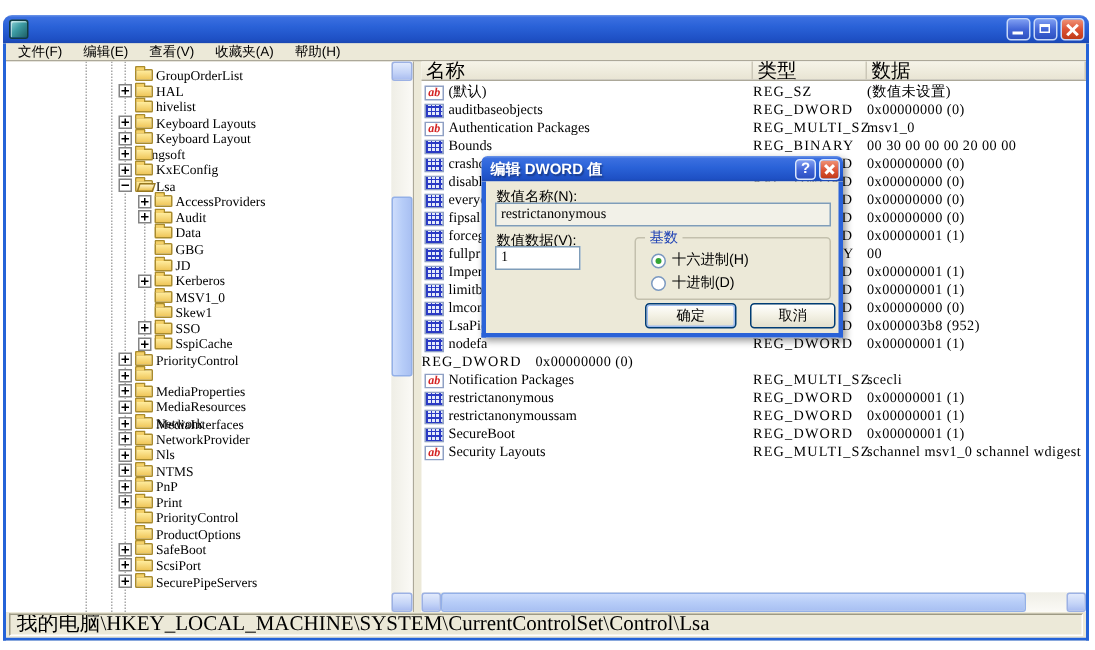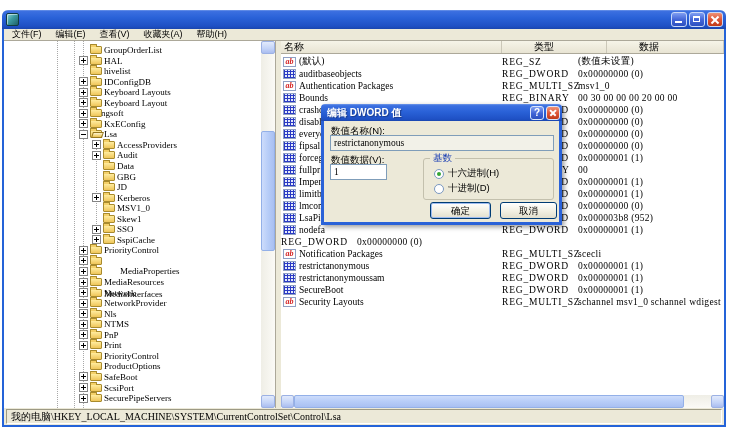--- a/index.html
+++ b/index.html
@@ -70,21 +70,21 @@
   .tri-down{margin:-1px 0 0 -3px;border-top-color:#4d6185;}
   .tri-left{margin:-3px 0 0 -4px;border-right-color:#4d6185;}
   .tri-right{margin:-3px 0 0 -1px;border-left-color:#4d6185;}
   .vthumb{position:absolute;left:0;width:14px;border:1px solid #93b0e8;border-radius:2px;box-sizing:border-box;
           background:linear-gradient(90deg,#cddcfb,#b7cdf8 50%,#a9c0f2);}
   .splitter{width:5px;flex:0 0 5px;background:#ece9d8;}
 
   
   .list-panel{flex:1;display:flex;flex-direction:column;background:#fff;min-width:0;position:relative;}
   .list-header{height:12px;flex:0 0 12px;display:flex;background:linear-gradient(#f6f4e8,#e8e4d3);
-               border-bottom:1px solid #aca899;font-size:10px;gap:29px;}
+               border-bottom:1px solid #aca899;font-size:13px;}
   .hcell{padding:0 3px;box-sizing:border-box;border-right:1px solid #cbc7b8;white-space:nowrap;
          line-height:12px;color:#000;}
   .list-body{flex:1;position:relative;overflow:hidden;
              font-family:"Liberation Serif",serif;font-size:9.5px;}
   .lrow{display:flex;height:12px;margin-top:0;align-items:center;white-space:nowrap;}
   .lrow:first-child{margin-top:1.5px;}
   .cell-name{width:221px;flex:0 0 221px;display:flex;align-items:center;overflow:hidden;box-sizing:border-box;padding-left:2px;}
   .cell-type{width:76px;flex:0 0 76px;letter-spacing:0.8px;overflow:visible;}
   .cell-data{flex:1;letter-spacing:0.3px;overflow:hidden;}
   .vicon{width:13px;height:10px;margin-right:3px;flex:0 0 13px;box-sizing:border-box;position:relative;}
@@ -94,21 +94,21 @@
       background-image:repeating-linear-gradient(90deg,#2a3ac4 0 1px,transparent 1px 3px),
                        repeating-linear-gradient(0deg,#2a3ac4 0 1px,transparent 1px 3px);}
   .hscroll{height:13px;flex:0 0 13px;background:#f4f3ec;position:relative;
            background-image:linear-gradient(180deg,#efeee6,#fbfaf6);}
   .hthumb{position:absolute;top:0;height:13px;border:1px solid #93b0e8;border-radius:2px;box-sizing:border-box;
           background:linear-gradient(180deg,#cddcfb,#b7cdf8 50%,#a9c0f2);}
 
   
   .statusbar{height:17px;flex:0 0 17px;background:#ece9d8;padding:1px 2px;box-sizing:border-box;}
   .status-field{height:13px;border:1px solid;border-color:#9d9a84 #ffffff #ffffff #9d9a84;
-                font-family:"Liberation Serif",serif;font-size:10px;line-height:13px;
+                font-family:"Liberation Serif",serif;font-size:14px;line-height:13px;
                 padding-left:4px;white-space:nowrap;overflow:hidden;color:#000;}
 
   
   .dialog{position:absolute;left:321px;top:104px;width:241px;height:121px;z-index:50;
           box-shadow:2px 2px 5px rgba(0,0,0,.4);border-radius:4px 4px 1px 1px;
           display:flex;flex-direction:column;}
   .dlg-title{height:17px;flex:0 0 17px;display:flex;align-items:center;padding:0 2px 0 6px;
              border-radius:4px 4px 0 0;
              background:linear-gradient(180deg,#6f97e8 0%,#3b6fe0 10%,#2a62d8 45%,#1e50c4 90%,#1a46ae 100%);}
   .dlg-title-text{flex:1;color:#fff;font-weight:bold;font-size:10px;text-shadow:1px 1px 1px #1a3c8c;white-space:nowrap;}
@@ -179,25 +179,20 @@
               <span class="folder" style="left: 86px;"></span>
               <span class="tlabel" style="left: 100px;">HAL</span>
             </div>
             <div class="trow">
               <span class="folder" style="left: 86px;"></span>
               <span class="tlabel" style="left: 100px;">hivelist</span>
             </div>
             <div class="trow">
               <span class="expander plus" style="left: 75px;"></span>
               <span class="folder" style="left: 86px;"></span>
-              <span class="tlabel" style="left: 100px;">IDConfigDB</span>
-            </div>
-            <div class="trow">
-              <span class="expander plus" style="left: 75px;"></span>
-              <span class="folder" style="left: 86px;"></span>
               <span class="tlabel" style="left: 100px;">Keyboard Layouts</span>
             </div>
             <div class="trow">
               <span class="expander plus" style="left: 75px;"></span>
               <span class="folder" style="left: 86px;"></span>
               <span class="tlabel" style="left: 100px;">Keyboard Layout</span>
             </div>
             <div class="trow">
               <span class="expander plus" style="left: 75px;"></span>
               <span class="folder" style="left: 86px;"></span>
@@ -264,21 +259,21 @@
               <span class="tlabel" style="left: 100px;">PriorityControl</span>
             </div>
             <div class="trow">
               <span class="expander plus" style="left: 75px;"></span>
               <span class="folder" style="left: 86px;"></span>
               <span class="tlabel" style="left: 100px; margin-top: 33px;">MediaInterfaces</span>
             </div>
             <div class="trow">
               <span class="expander plus" style="left: 75px;"></span>
               <span class="folder" style="left: 86px;"></span>
-              <span class="tlabel" style="left: 116px; text-align: right;">MediaProperties</span>
+              <span class="tlabel" style="left: 100px; text-align: right;">MediaProperties</span>
             </div>
             <div class="trow">
               <span class="expander plus" style="left: 75px;"></span>
               <span class="folder" style="left: 86px;"></span>
               <span class="tlabel" style="left: 100px;">MediaResources</span>
             </div>
             <div class="trow">
               <span class="expander plus" style="left: 75px;"></span>
               <span class="folder" style="left: 86px;"></span>
               <span class="tlabel" style="left: 100px;">Network</span>

